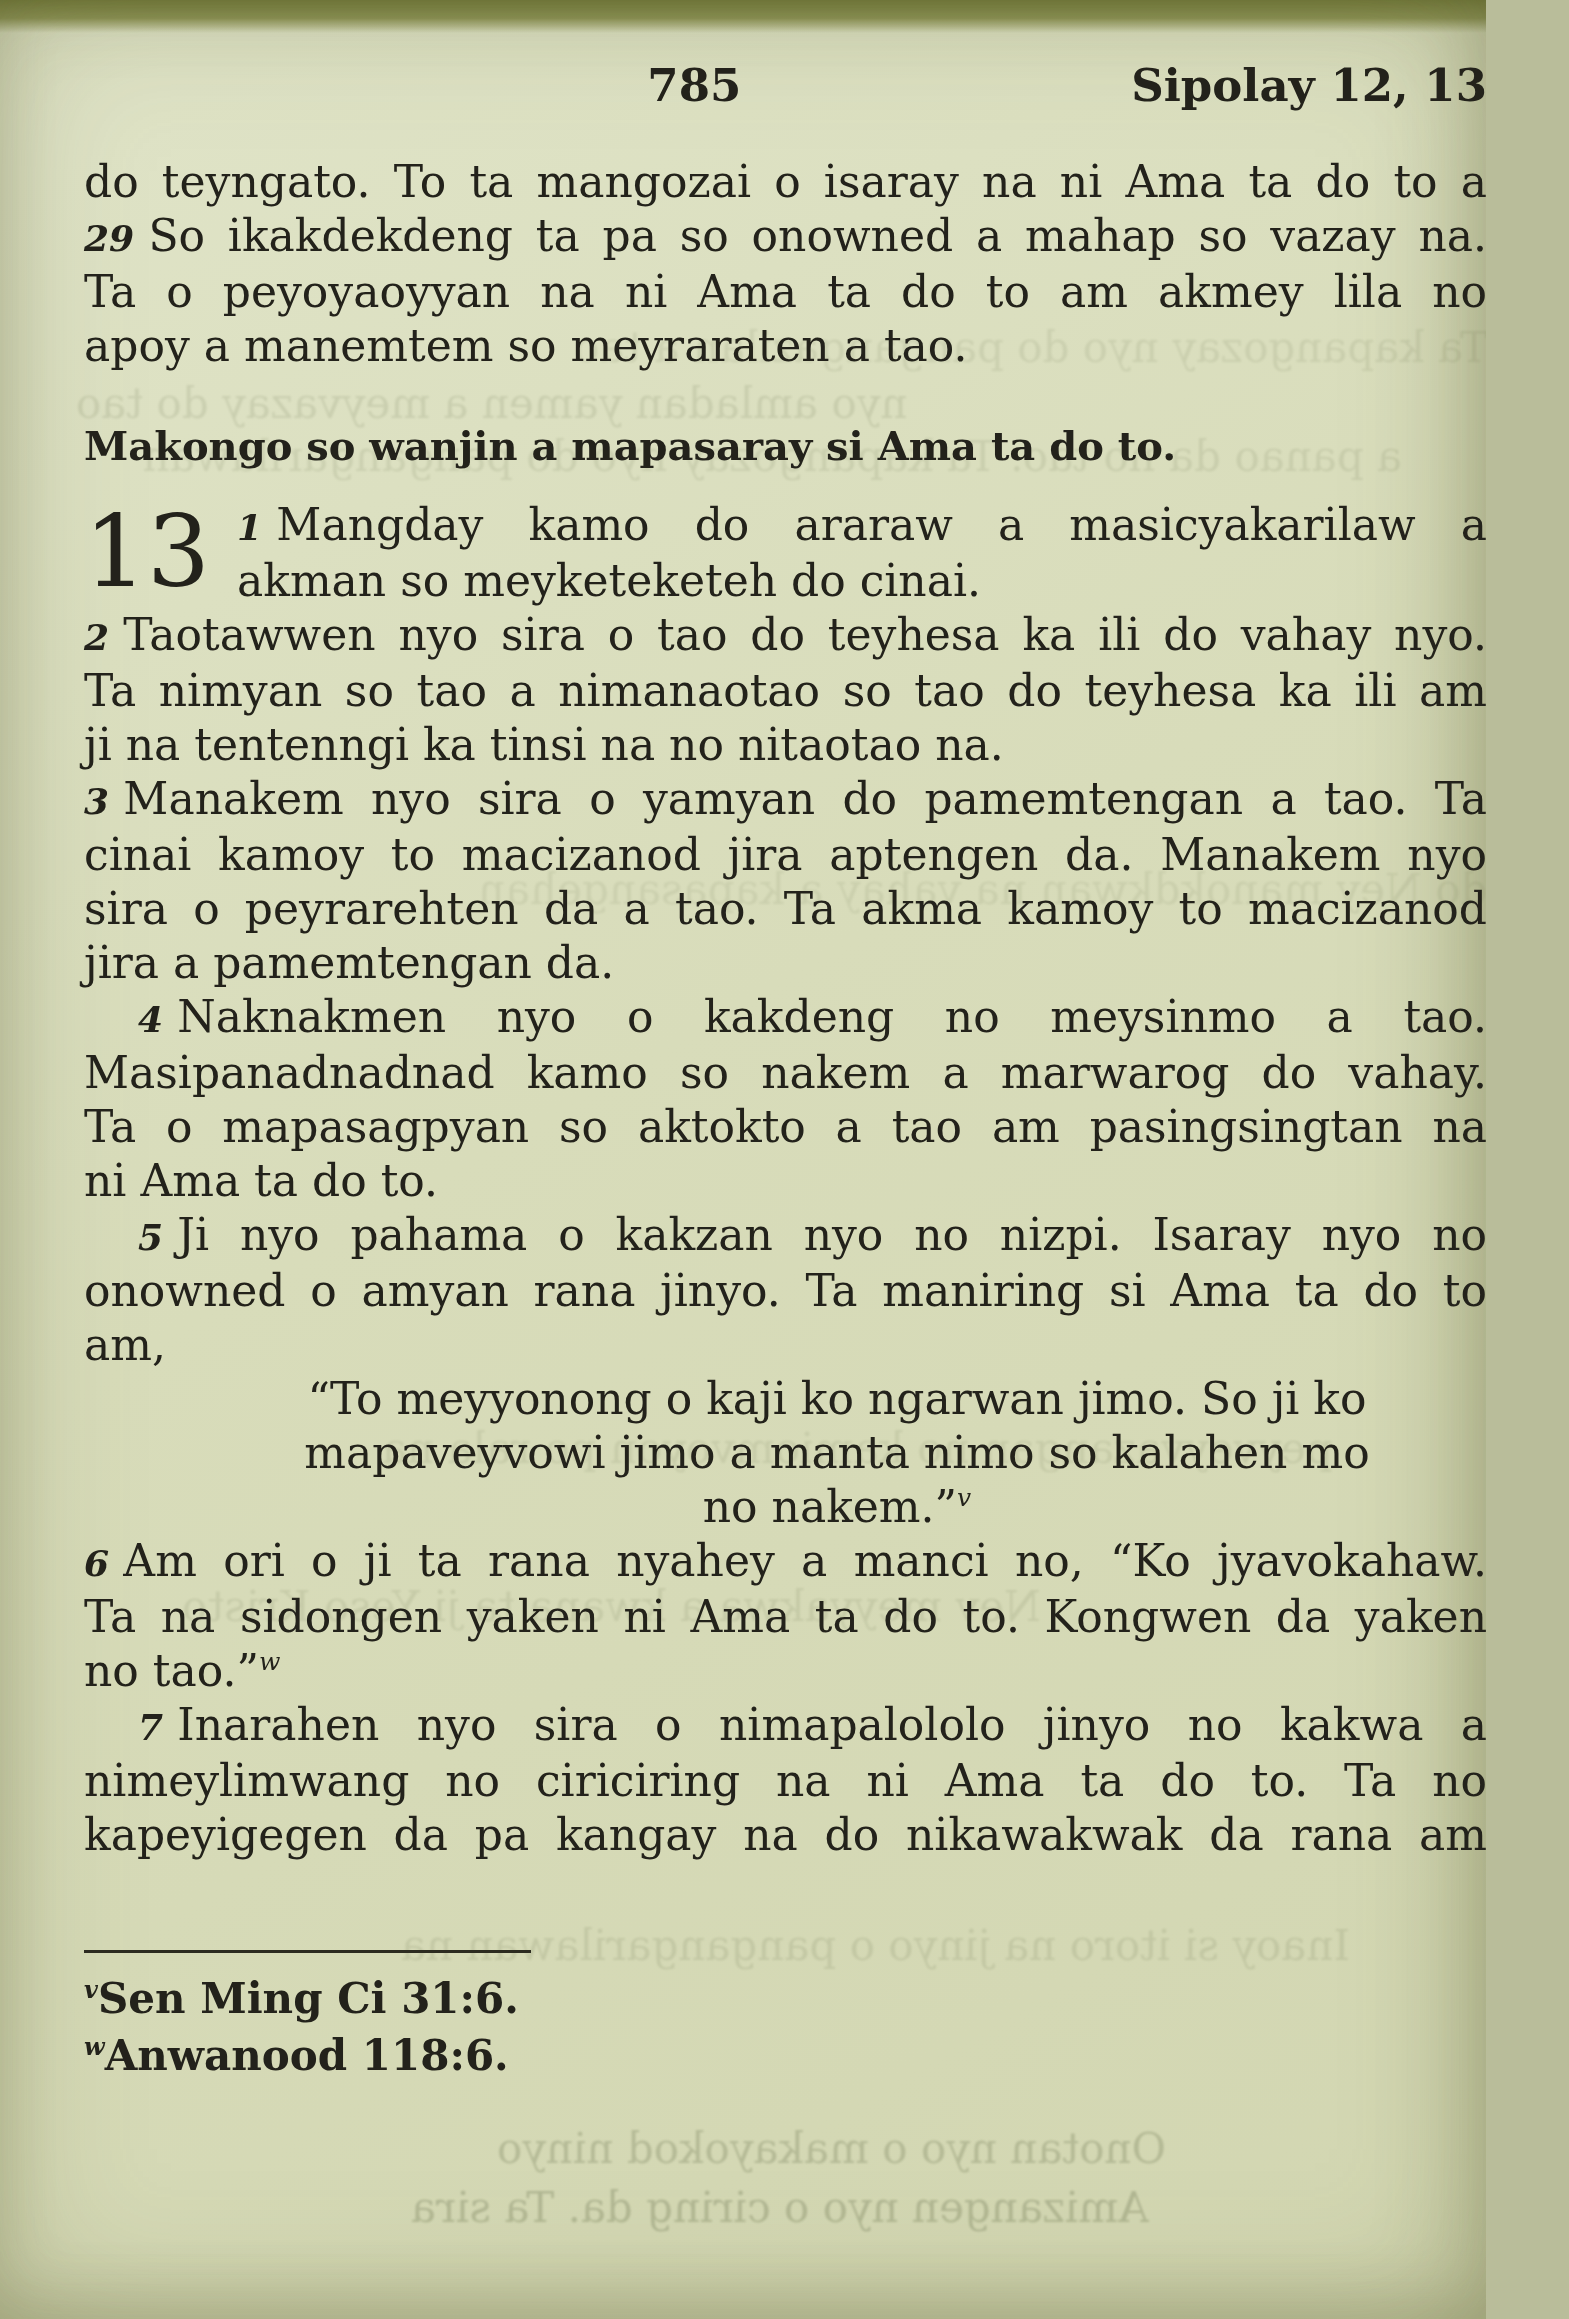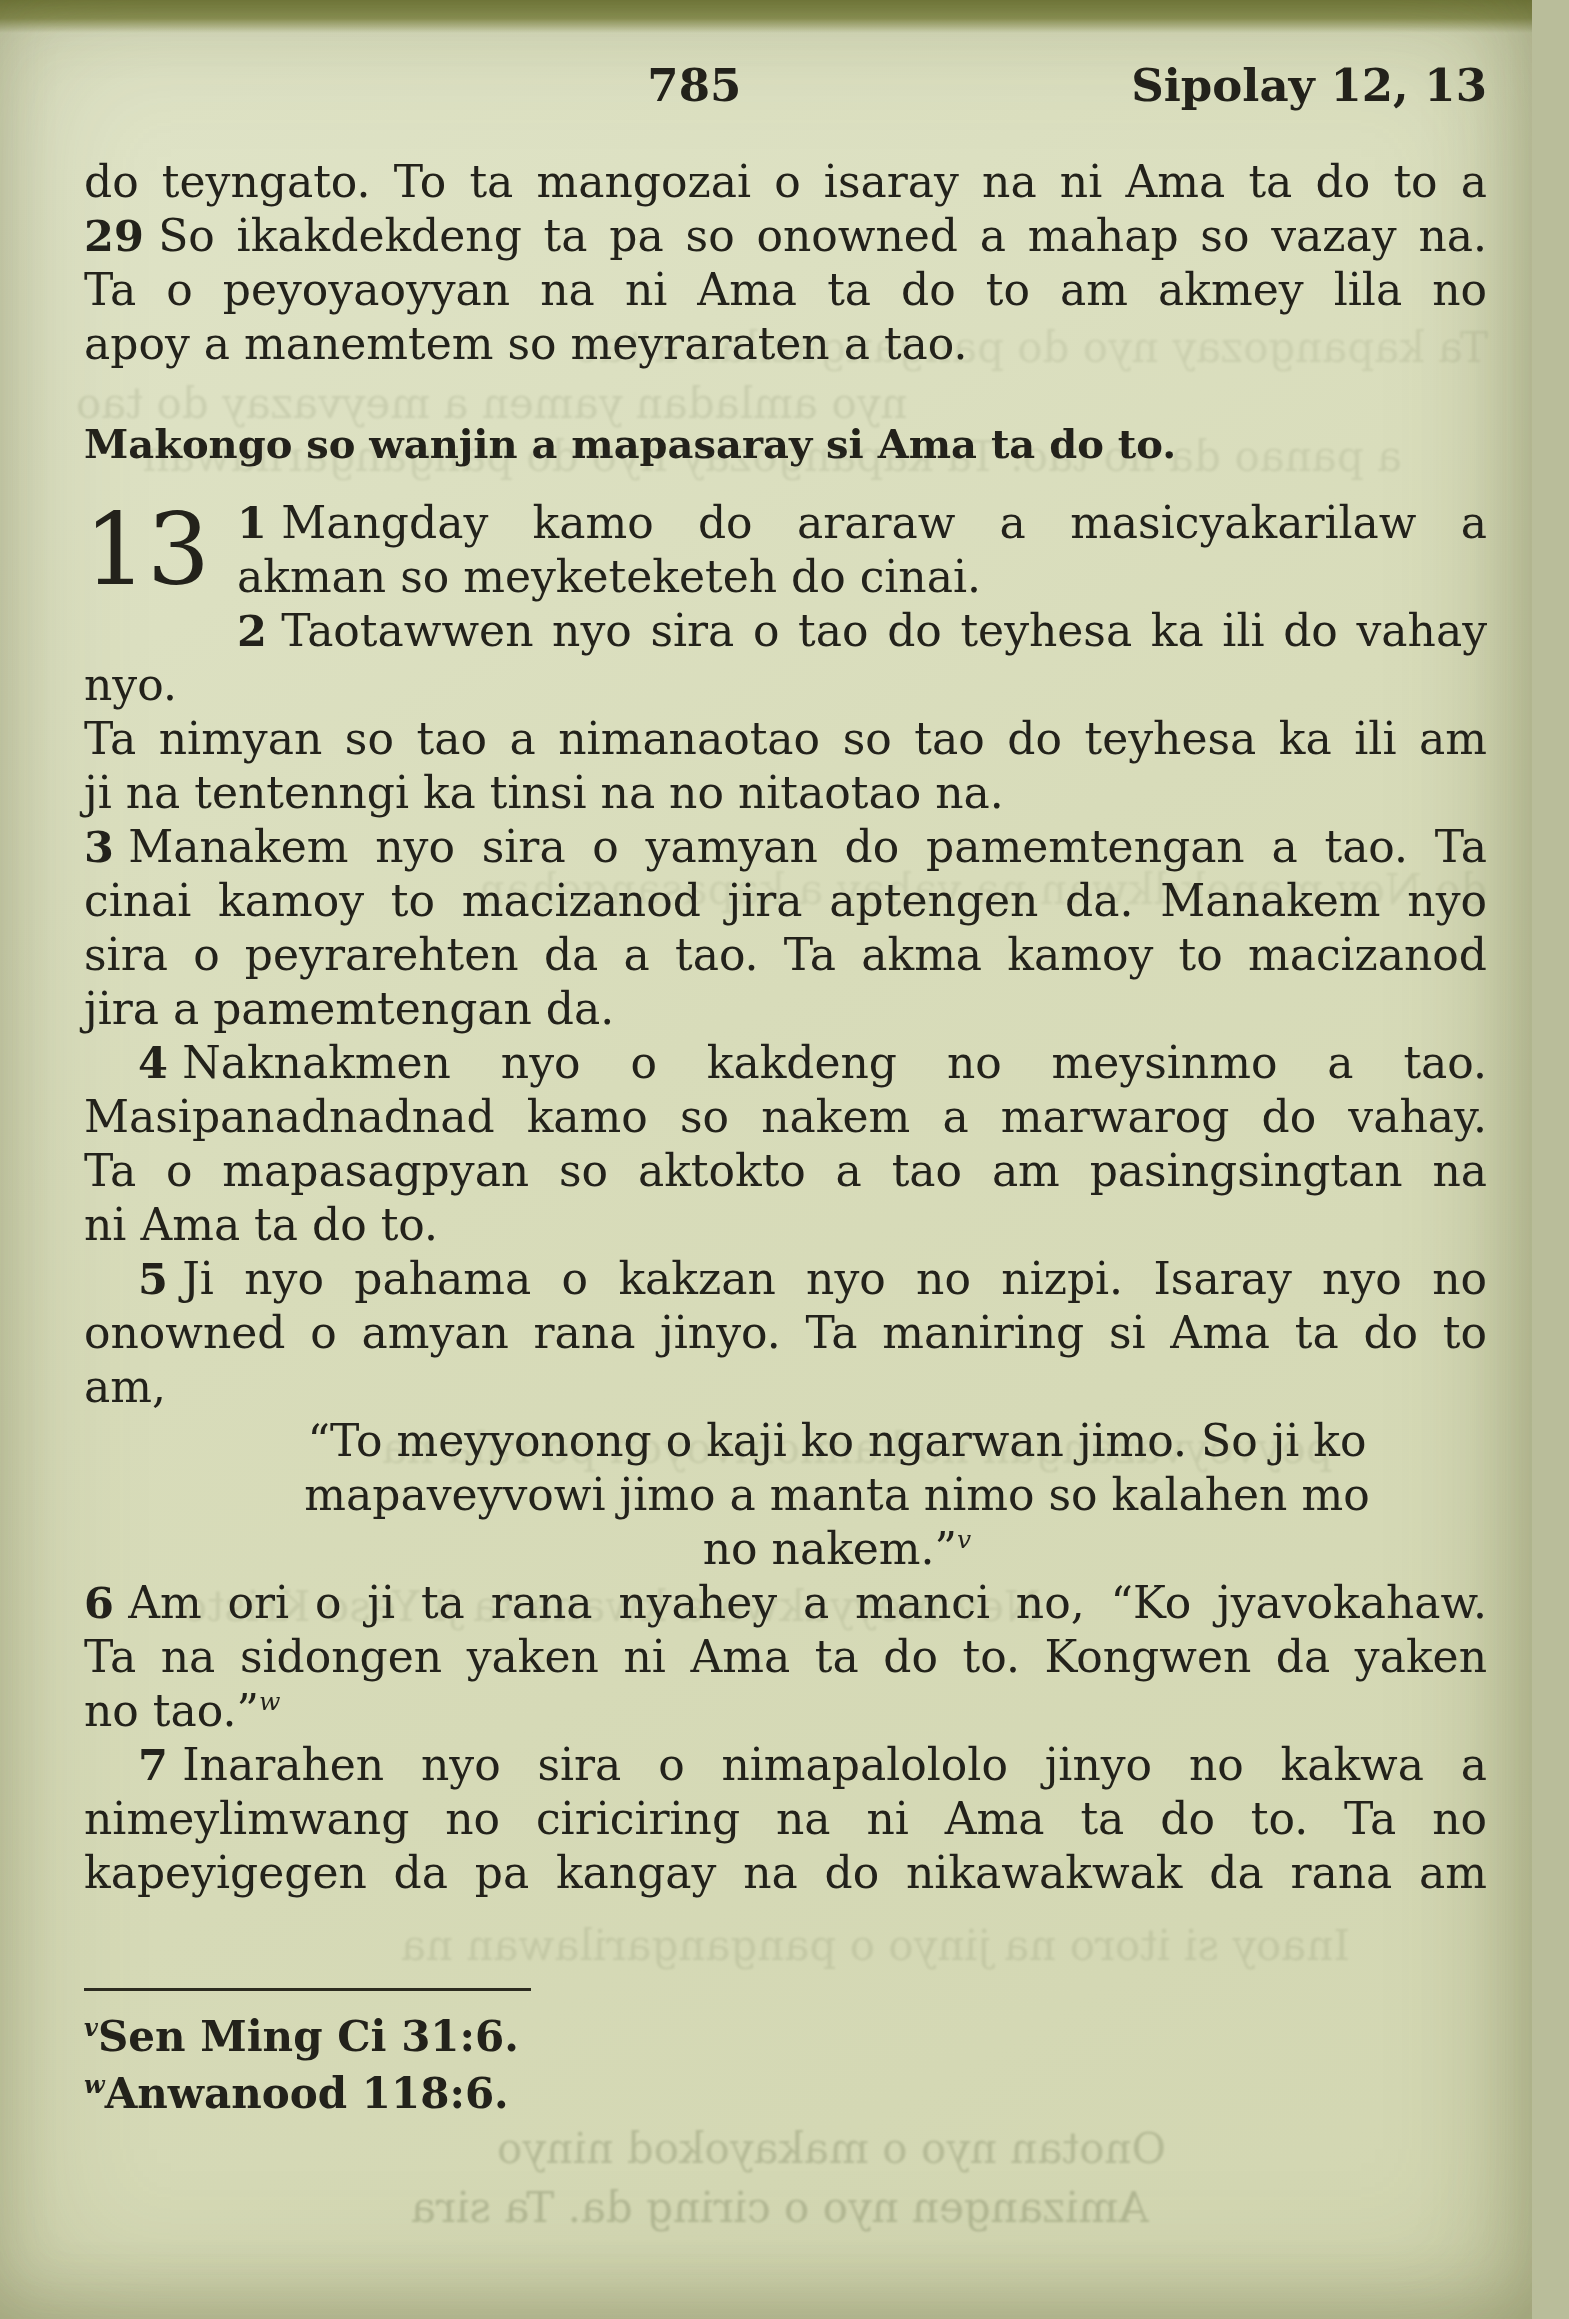--- a/index.html
+++ b/index.html
@@ -3,21 +3,20 @@
 <meta charset="utf-8">
 <style>
   html,body { margin:0; padding:0; background:#b9bd9a; }
   .page {
     position:relative;
     width:1486px; height:2320px;
     background: linear-gradient(150deg,#e0e4c8 0%,#d8dcba 45%,#d2d6b1 100%);
     font-family:"DejaVu Serif","Liberation Serif",serif;
     color:#23221b;
     overflow:hidden;
-    padding-left:46px;
   }
   .page::after{
     content:'';
     position:absolute; inset:0;
     box-shadow: inset 0 0 143px rgba(92,97,52,.28), inset -33px 0 86px rgba(92,97,52,.14), inset 0 -19px 57px rgba(92,97,52,.18);
     pointer-events:none;
   }
   .top-band{
     position:absolute; top:0; left:0; right:0; height:32.5px;
     background: linear-gradient(#767d3d 0%, #8f9557 55%, rgba(154,160,101,0) 100%);
@@ -40,21 +39,21 @@
     position:relative; height:50px;
     font-weight:700; font-size:45px; line-height:50px;
   }
   .pagenum{ position:absolute; left:43.5%; transform:translateX(-50%); }
   .running-title{ position:absolute; right:0; }
   .body{ margin-top:44px; font-size:44px; line-height:54px; }
   .para{ }
   .line{ text-align:justify; text-align-last:justify; -moz-text-align-last:justify; }
   .line.end{ text-align-last:auto; -moz-text-align-last:auto; }
   .indent > .line:first-of-type{ text-indent:54px; }
-  .vnum{ font-weight:700; font-size:43px; margin-right:14.3px; }
+  .vnum{ font-weight:700; font-size:36px; margin-right:14.3px;font-style:italic; }
   .heading{
     font-weight:700; text-align:left;
     margin:46px 0 25px 0; font-size:40px;
   }
   .dropcap{
     float:left; font-size:99px; line-height:96px; height:103px;
     margin:5.7px 27px 0 0;
   }
   .quote{ margin-left:103px; }
   .quote .line{ text-align:center; text-align-last:auto; }

